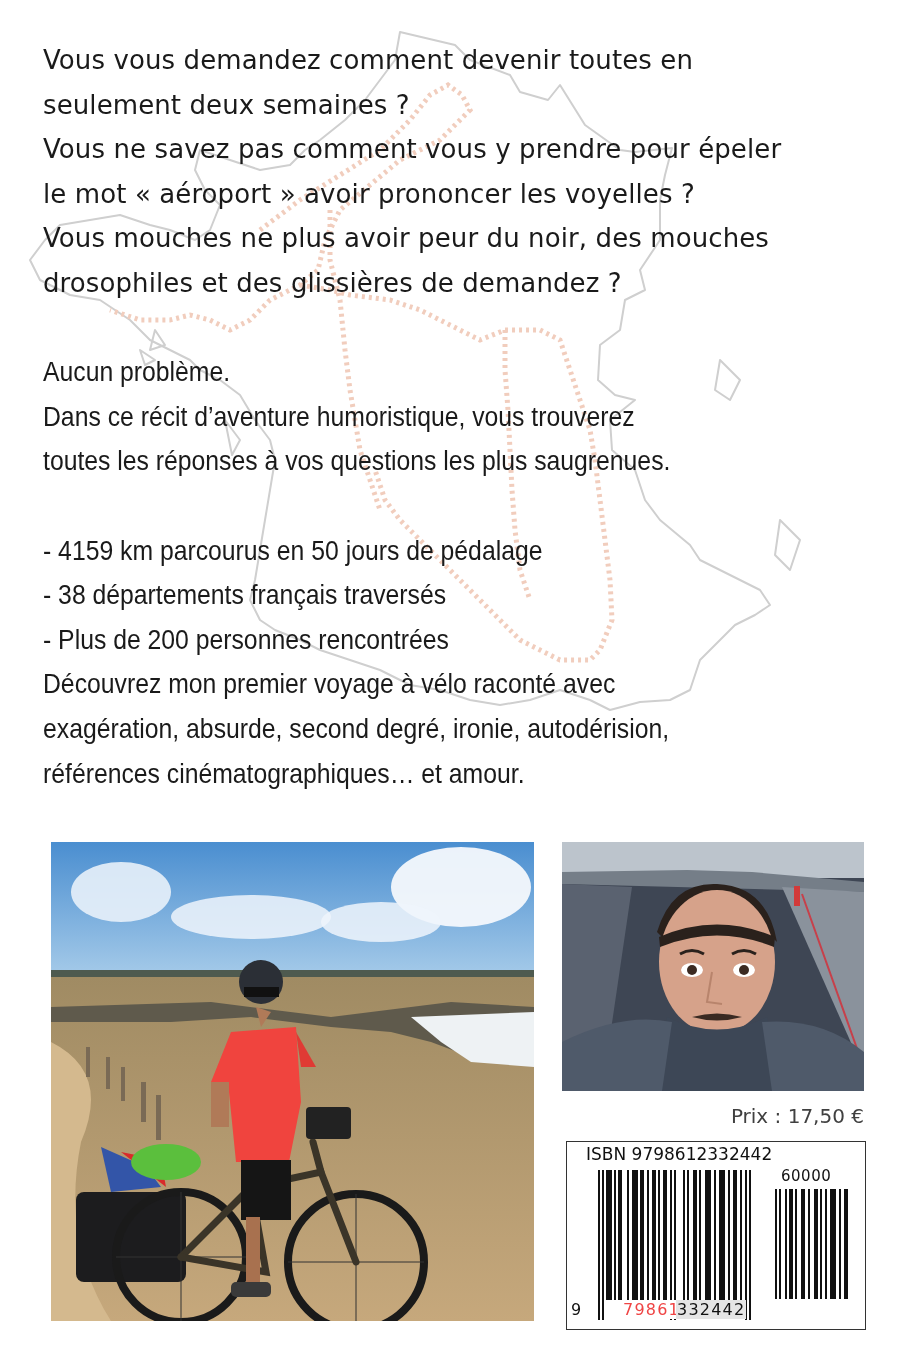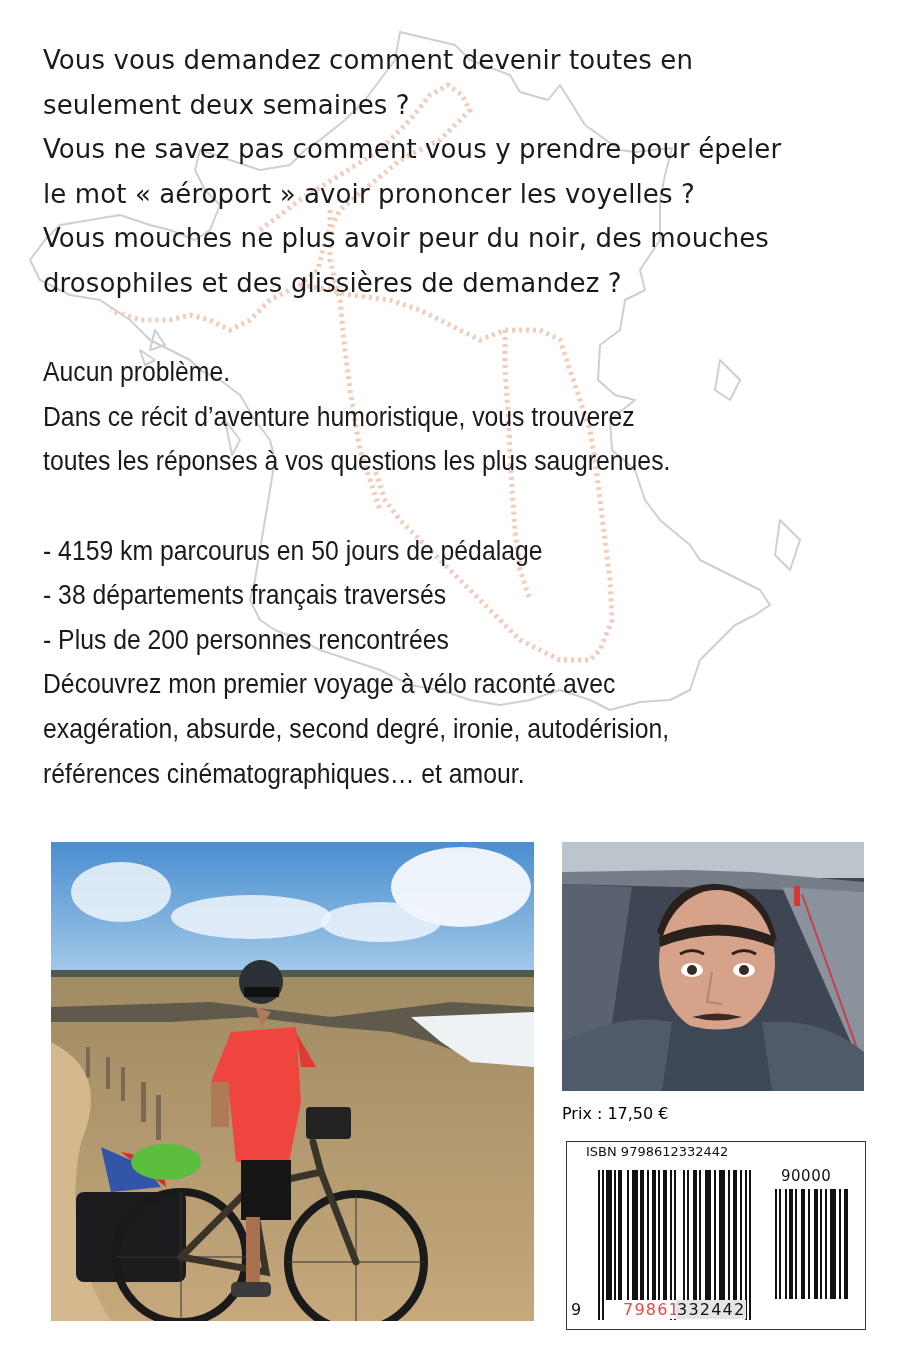--- a/index.html
+++ b/index.html
@@ -5,23 +5,23 @@
   html, body { margin: 0; padding: 0; background: #ffffff; }
   body { width: 907px; height: 1360px; position: relative; overflow: hidden; font-family: "DejaVu Sans", "Liberation Sans", sans-serif; color: #1a1a1a; }
   .map-bg { position: absolute; left: 0; top: 0; width: 907px; height: 800px; z-index: 0; }
   .text-block { position: absolute; left: 43px; top: 38px; width: 840px; z-index: 1; }
   .line { font-size: 26px; line-height: 44.6px; white-space: nowrap; letter-spacing: 0.1px; }
   .line.cond { font-family: "Liberation Sans", sans-serif; font-size: 27.5px; letter-spacing: 0px; transform: scaleX(0.9); transform-origin: left center; }
   .spacer { height: 44.6px; }
   .photo { position: absolute; overflow: hidden; z-index: 1; }
   .photo-bike { left: 51px; top: 842px; width: 483px; height: 479px; }
   .photo-tent { left: 562px; top: 842px; width: 302px; height: 249px; }
-  .price { position: absolute; left: 562px; top: 1104px; width: 302px; text-align: left; font-size: 16px; color: #000000; z-index: 1; }
+  .price { position: absolute; left: 562px; top: 1104px; width: 302px; text-align: right; font-size: 20px; color: #404040; z-index: 1; }
   .barcode-box { position: absolute; left: 566px; top: 1141px; width: 300px; height: 189px; border: 1.5px solid #333; background: #fff; z-index: 1; box-sizing: border-box; }
-  .isbn-label { position: absolute; left: 19px; top: 2px; font-size: 13px; color: #111; }
+  .isbn-label { position: absolute; left: 19px; top: 2px; font-size: 17px; color: #111; }
   .addon-code { position: absolute; left: 214px; top: 25px; font-size: 15px; color: #111; letter-spacing: 0.5px; }
   .digit-first { position: absolute; left: 4px; bottom: 10px; font-size: 16px; color: #111; }
   .digits-a { position: absolute; left: 41px; bottom: 10px; font-size: 16px; color: #ef4444; letter-spacing: 1.2px; background: #fff; padding: 0 1px; margin-left: 14px; }
   .digits-b { position: absolute; left: 109px; bottom: 10px; font-size: 16px; color: #111; letter-spacing: 1.2px; background: #e5e5e5; padding: 0 1px; }
   .bars { position: absolute; left: 28px; top: 28px; }
   .addon-bars { position: absolute; left: 206px; top: 47px; }
 </style>
 </head>
 <body>
 
@@ -191,21 +191,21 @@
       <rect x="110" y="0" width="6" height="130"></rect>
         <rect x="119" y="0" width="2" height="130"></rect>
       <rect x="124" y="0" width="6" height="130"></rect>
         <rect x="133" y="0" width="2" height="130"></rect>
       <rect x="138" y="0" width="4" height="130"></rect>
         <rect x="145" y="0" width="2" height="130"></rect>
       <rect x="150" y="0" width="2" height="150"></rect>
         <rect x="154" y="0" width="2" height="150"></rect>
     </g>
   </svg>
-  <div class="addon-code">90000</div>
+  <div class="addon-code">60000</div>
   <svg class="addon-bars" width="80" height="110" viewBox="0 0 80 110" xmlns="http://www.w3.org/2000/svg">
     <g fill="#111">
       <rect x="2" y="0" width="2" height="110"></rect>
         <rect x="6" y="0" width="2" height="110"></rect>
       <rect x="12" y="0" width="2" height="110"></rect>
         <rect x="16" y="0" width="4" height="110"></rect>
       <rect x="22" y="0" width="2" height="110"></rect>
         <rect x="28" y="0" width="4" height="110"></rect>
       <rect x="35" y="0" width="2" height="110"></rect>
         <rect x="41" y="0" width="4" height="110"></rect>

